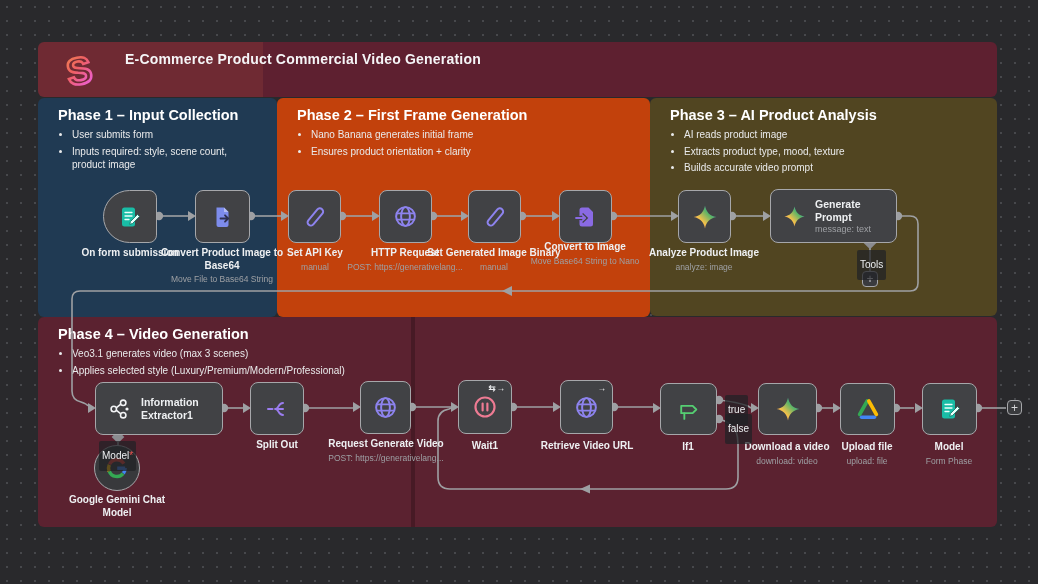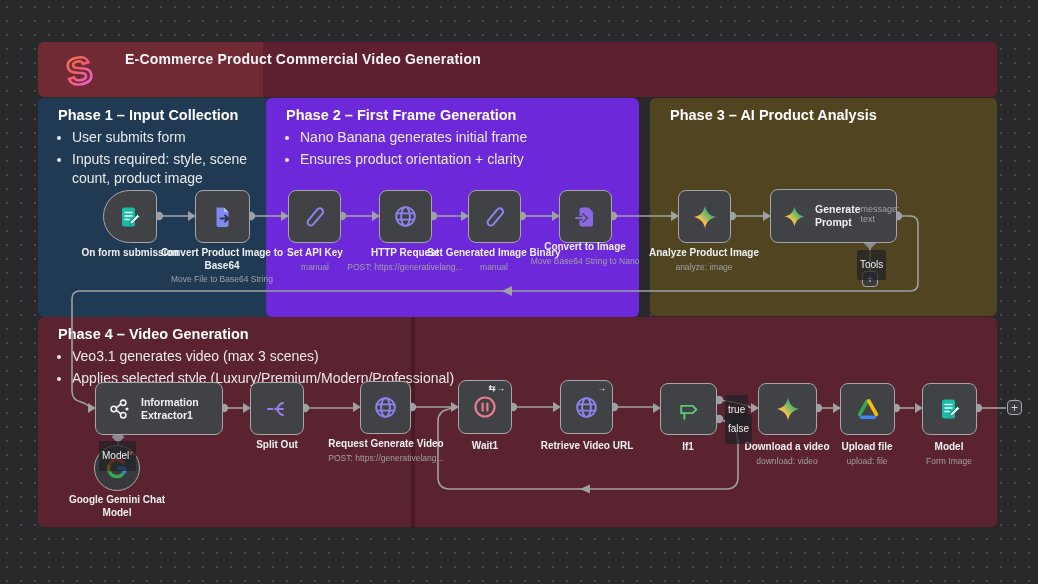--- a/index.html
+++ b/index.html
@@ -12,28 +12,28 @@
   }
   .abs{position:absolute;}
   
   .logo-box{left:38px;top:42px;width:225px;height:55px;background:#6f2a33;border-radius:6px 0 0 6px;z-index:1;}
   .title-banner{left:263px;top:42px;width:734px;height:55px;background:#5e2030;border-radius:0 6px 6px 0;z-index:1;}
   .wf-title{left:125px;top:51px;z-index:2;font-size:14px;font-weight:bold;color:#f5f5f7;letter-spacing:0.2px;}
   
   .phase{border-radius:6px;padding:9px 20px;box-sizing:border-box;z-index:1;}
   .phase h2{margin:0;font-size:14.5px;color:#ffffff;font-weight:bold;}
   .phase ul{margin:5px 0 0 2px;padding-left:12px;}
-  .phase li{font-size:14px;color:#e9eaeb;margin-bottom:3px;line-height:1.35;}
+  .phase li{font-size:10px;color:#e9eaeb;margin-bottom:3px;line-height:1.35;}
   .seam{background:rgba(0,0,0,0.22);z-index:1;}
   
   .node{background:#414245;border:1.4px solid #a6a7aa;border-radius:8px;display:flex;align-items:center;justify-content:center;box-sizing:border-box;z-index:3;}
   .node.trigger{border-radius:27px 8px 8px 27px;}
   .node.wide{justify-content:flex-start;gap:9px;padding-left:12px;}
   .node.circle{border-radius:50%;background:#38393c;}
-  .wtxt{display:flex;flex-direction:row;}
+  .wtxt{display:flex;flex-direction:column;}
   .wlabel{font-size:10.5px;font-weight:bold;color:#eef0f2;line-height:1.2;text-align:left;}
   .wsub{font-size:9px;color:#9ea0a4;margin-top:1px;}
   .nlabel{width:140px;text-align:center;font-size:10px;font-weight:bold;color:#eef0f2;line-height:1.25;z-index:4;}
   .nsub{font-size:8.5px;font-weight:normal;color:#9ea0a4;margin-top:2px;white-space:nowrap;}
   .minis{top:2px;right:5px;font-size:8.5px;color:#e8e9eb;letter-spacing:1px;z-index:4;font-weight:bold;}
   .chip{font-size:10px;color:#eceef0;background:rgba(32,33,37,0.72);padding:8px 3px;border-radius:2px;z-index:5;line-height:1.4;}
   .req{color:#ef5350;}
   .plusbtn{box-sizing:border-box;border:1.4px solid #a6a7aa;border-radius:4px;background:#3a3b3e;color:#d6d7d9;display:flex;align-items:center;justify-content:center;font-size:12px;line-height:1;z-index:4;}
   svg.edges{left:0;top:0;z-index:2;pointer-events:none;}
   .icon{display:flex;align-items:center;justify-content:center;}
@@ -65,29 +65,34 @@
 <div class="abs title-banner"></div>
 <div class="abs wf-title">E-Commerce Product Commercial Video Generation</div>
 
 <div class="abs phase" style="left:38px;top:98px;width:239px;height:219px;background:#203a53">
   <h2>Phase 1 – Input Collection</h2>
   <ul>
     <li>User submits form</li>
     <li>Inputs required: style, scene count, product image</li>
   </ul>
 </div>
-<div class="abs phase" style="left:266px;top:98px;width:373px;height:219px;background:#6d28d9">
+<div class="abs phase" style="left:277px;top:98px;width:373px;height:219px;background:#c2410c">
   <h2>Phase 2 – First Frame Generation</h2>
   <ul>
     <li>Nano Banana generates initial frame</li>
     <li>Ensures product orientation + clarity</li>
   </ul>
 </div>
 <div class="abs phase" style="left:650px;top:98px;width:347px;height:218px;background:#514521">
   <h2>Phase 3 – AI Product Analysis</h2>
+  <ul>
+    <li>AI reads product image</li>
+    <li>Extracts product type, mood, texture</li>
+    <li>Builds accurate video prompt</li>
+  </ul>
 </div>
 <div class="abs phase" style="left:38px;top:317px;width:959px;height:210px;background:#5b2230">
   <h2>Phase 4 – Video Generation</h2>
   <ul>
     <li>Veo3.1 generates video (max 3 scenes)</li>
     <li>Applies selected style (Luxury/Premium/Modern/Professional)</li>
   </ul>
 </div>
 <div class="abs seam" style="left:411px;top:317px;width:4px;height:210px"></div>
 
@@ -405,18 +410,18 @@
   <span class="icon">
     <svg width="24" height="24" viewBox="0 0 24 24">
       <rect x="4" y="2.5" width="13" height="19" rx="2.5" fill="#19bda6"></rect>
       <path d="M7 7.5 h7 M7 11 h7 M7 14.5 h4" stroke="#eafffb" stroke-width="1.3" stroke-linecap="round"></path>
       <path d="M12.5 16.5 L19.5 9.5 l2 2 -7 7 -2.8 0.8 z" fill="#eafffb" stroke="#0f6e60" stroke-width="0.8"></path>
     </svg>
   </span>
 </div>
 <div class="abs nlabel" style="left:879px;top:441px">
   <div>Model</div>
-  <div class="nsub">Form Image</div>
+  <div class="nsub">Form Phase</div>
 </div>
 
 <div class="abs plusbtn" style="left:1007px;top:400px;width:15px;height:15px">
     <span>+</span>
   </div>
 
 </body></html>

